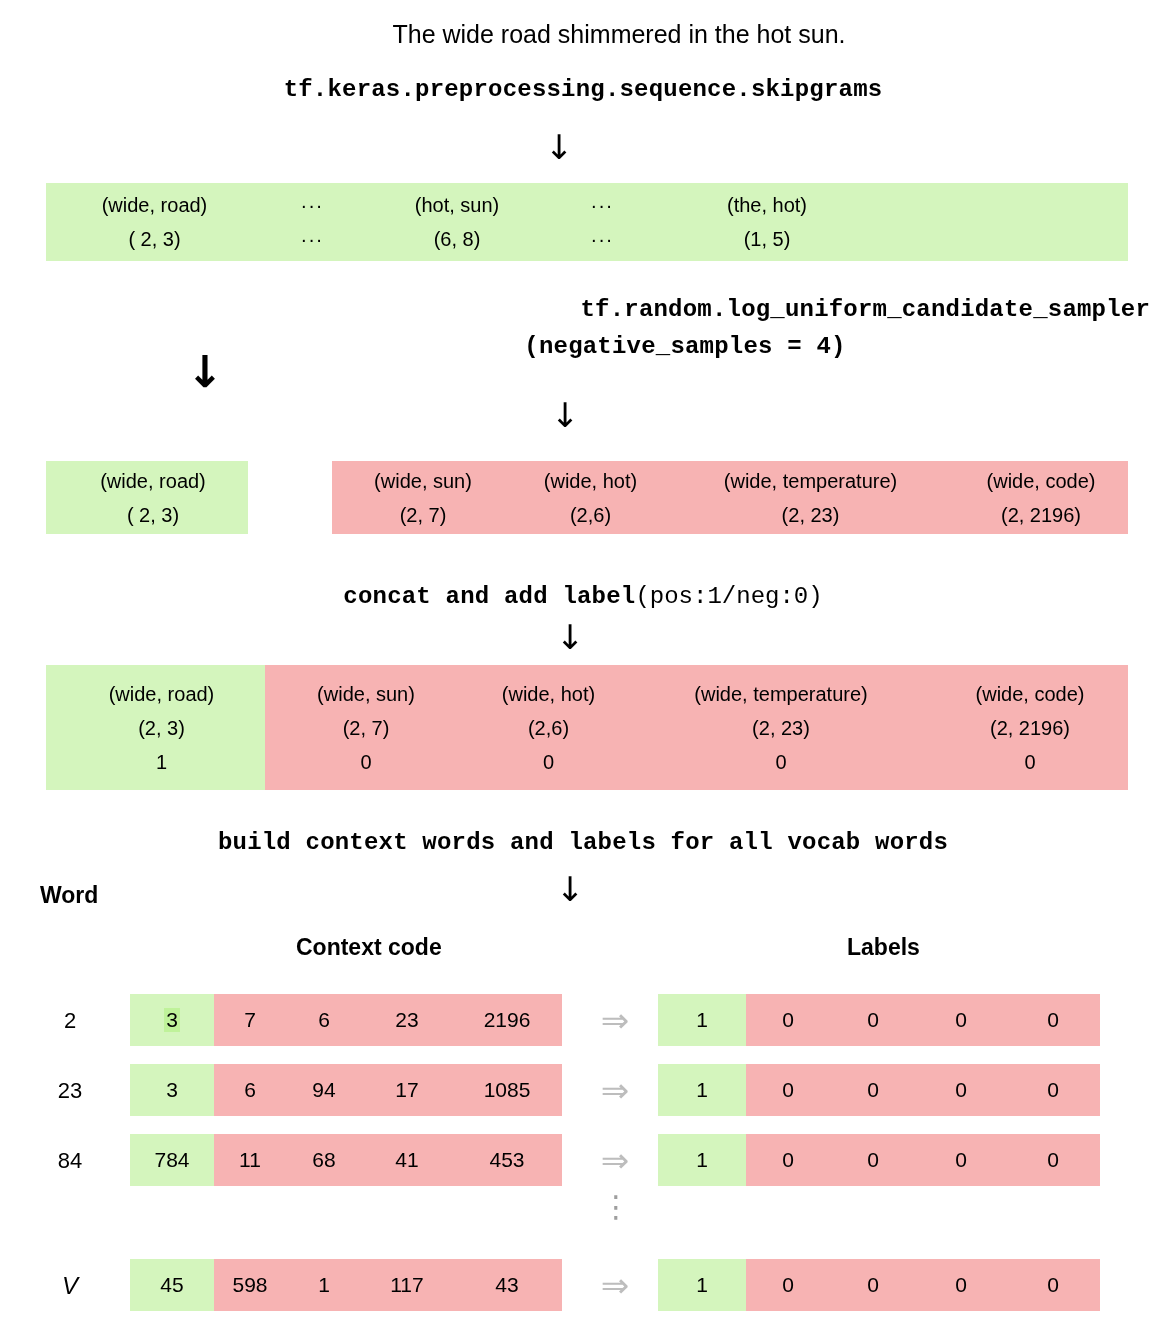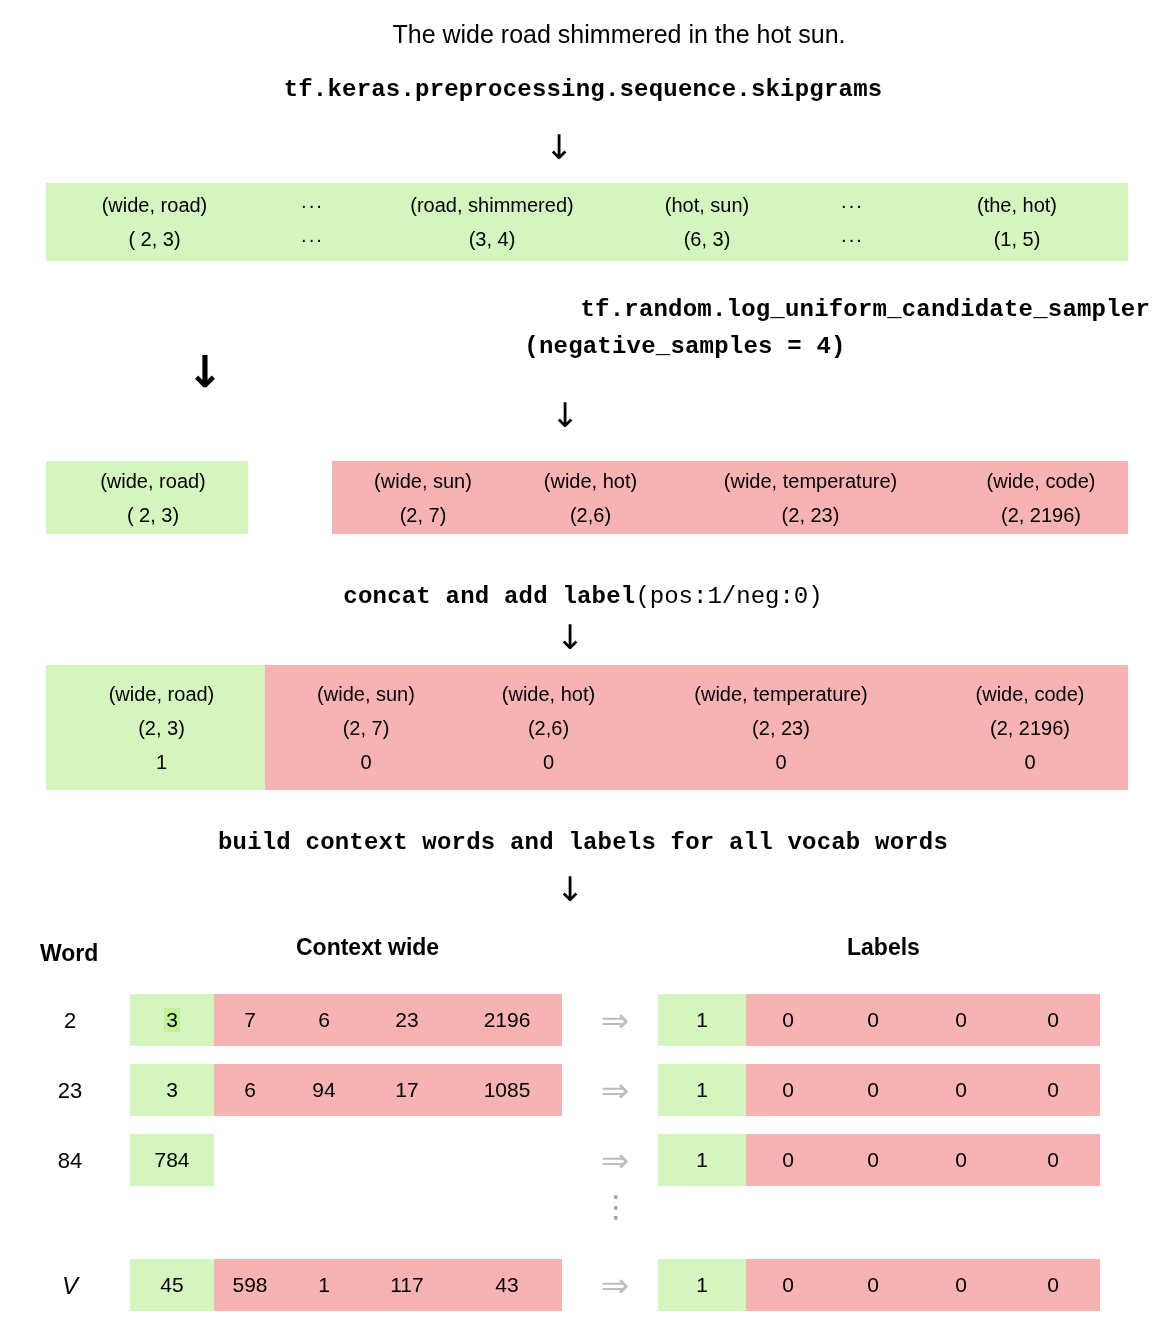--- a/index.html
+++ b/index.html
@@ -124,27 +124,23 @@
 
 <div class="abs band green" style="left:46px; top:183px; width:1082px; height:78px;">
   <div class="cell" style="width:205px;">
     <span class="l1">(wide, road)</span>
     <span class="l2">( 2, 3)</span>
   </div>
   <div class="cell dots" style="width:110px;">
     <span class="l1">···</span>
     <span class="l2">···</span>
   </div>
-  <div class="cell" style="width:250px;">
-    <span class="l1">(road, shimmered)</span>
-    <span class="l2">(3, 4)</span>
-  </div>
   <div class="cell" style="width:180px;">
     <span class="l1">(hot, sun)</span>
-    <span class="l2">(6, 3)</span>
+    <span class="l2">(6, 8)</span>
   </div>
   <div class="cell dots" style="width:110px;">
     <span class="l1">···</span>
     <span class="l2">···</span>
   </div>
   <div class="cell" style="width:220px;">
     <span class="l1">(the, hot)</span>
     <span class="l2">(1, 5)</span>
   </div>
 </div>
@@ -217,22 +213,22 @@
       <span class="l2">(2, 2196)</span>
       <span class="l3">0</span>
     </div>
   </div>
 </div>
 
 <div class="abs mono-bold" style="top:829px; left:0; width:1166px;">build context words and labels for all vocab words</div>
 
 <div class="abs arrow-down" style="top:872px; left:505px; width:130px;">↓</div>
 
-<div class="abs col-head" style="top:940px; left:40px;text-align:center;">Word</div>
-<div class="abs col-head" style="top:934px; left:296px;">Context wide</div>
+<div class="abs col-head" style="top:882px; left:40px;text-align:center;">Word</div>
+<div class="abs col-head" style="top:934px; left:296px;">Context code</div>
 <div class="abs col-head" style="top:934px; left:847px;">Labels</div>
 
 <div class="abs rowlabel" style="top:1008px; left:30px; width:80px;">2</div>
 <div class="abs matrix-row" style="top:994px; left:130px; width:432px;">
   <div class="m-green" style="width:84px;">
     <span class="m-cell hi">3</span>
   </div>
   <div class="m-red" style="width:348px;">
     <span class="m-cell" style="width:72px;">7</span>
     <span class="m-cell" style="width:76px;">6</span>
@@ -276,20 +272,26 @@
     <span class="m-cell" style="width:90px;">0</span>
     <span class="m-cell" style="width:94px;">0</span>
   </div>
 </div>
 
 <div class="abs rowlabel" style="top:1148px; left:30px; width:80px;">84</div>
 <div class="abs matrix-row" style="top:1134px; left:130px; width:432px;">
   <div class="m-green" style="width:84px;">
     <span class="m-cell">784</span>
   </div>
+  <div class="m-red" style="width:348px;">
+    <span class="m-cell" style="width:72px;">11</span>
+    <span class="m-cell" style="width:76px;">68</span>
+    <span class="m-cell" style="width:90px;">41</span>
+    <span class="m-cell" style="width:110px;">453</span>
+  </div>
 </div>
 <div class="abs big-arrow" style="top:1134px; left:582px; width:66px;">⇒</div>
 <div class="abs matrix-row" style="top:1134px; left:658px; width:442px;">
   <div class="m-green" style="width:88px;">
     <span class="m-cell">1</span>
   </div>
   <div class="m-red" style="width:354px;">
     <span class="m-cell" style="width:84px;">0</span>
     <span class="m-cell" style="width:86px;">0</span>
     <span class="m-cell" style="width:90px;">0</span>

